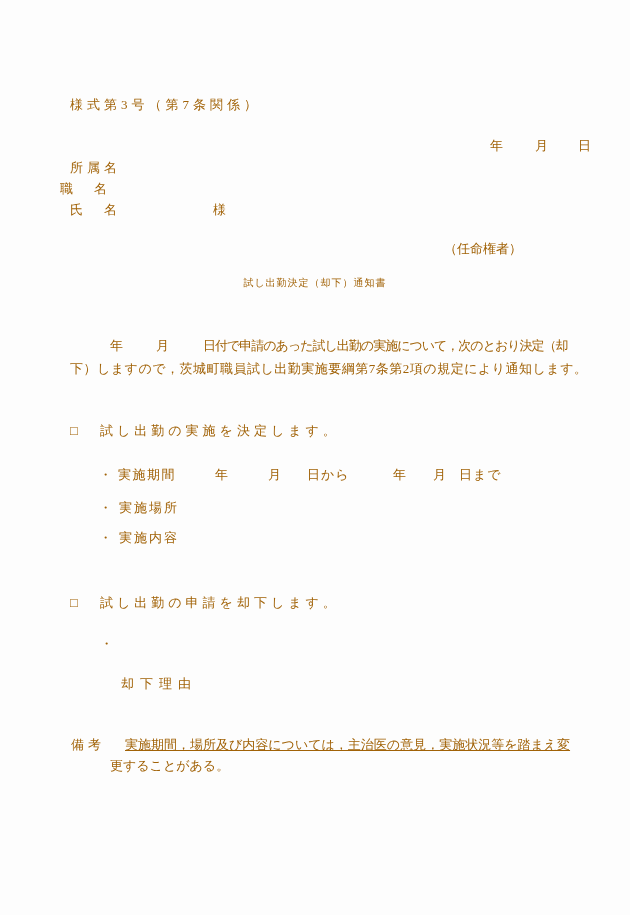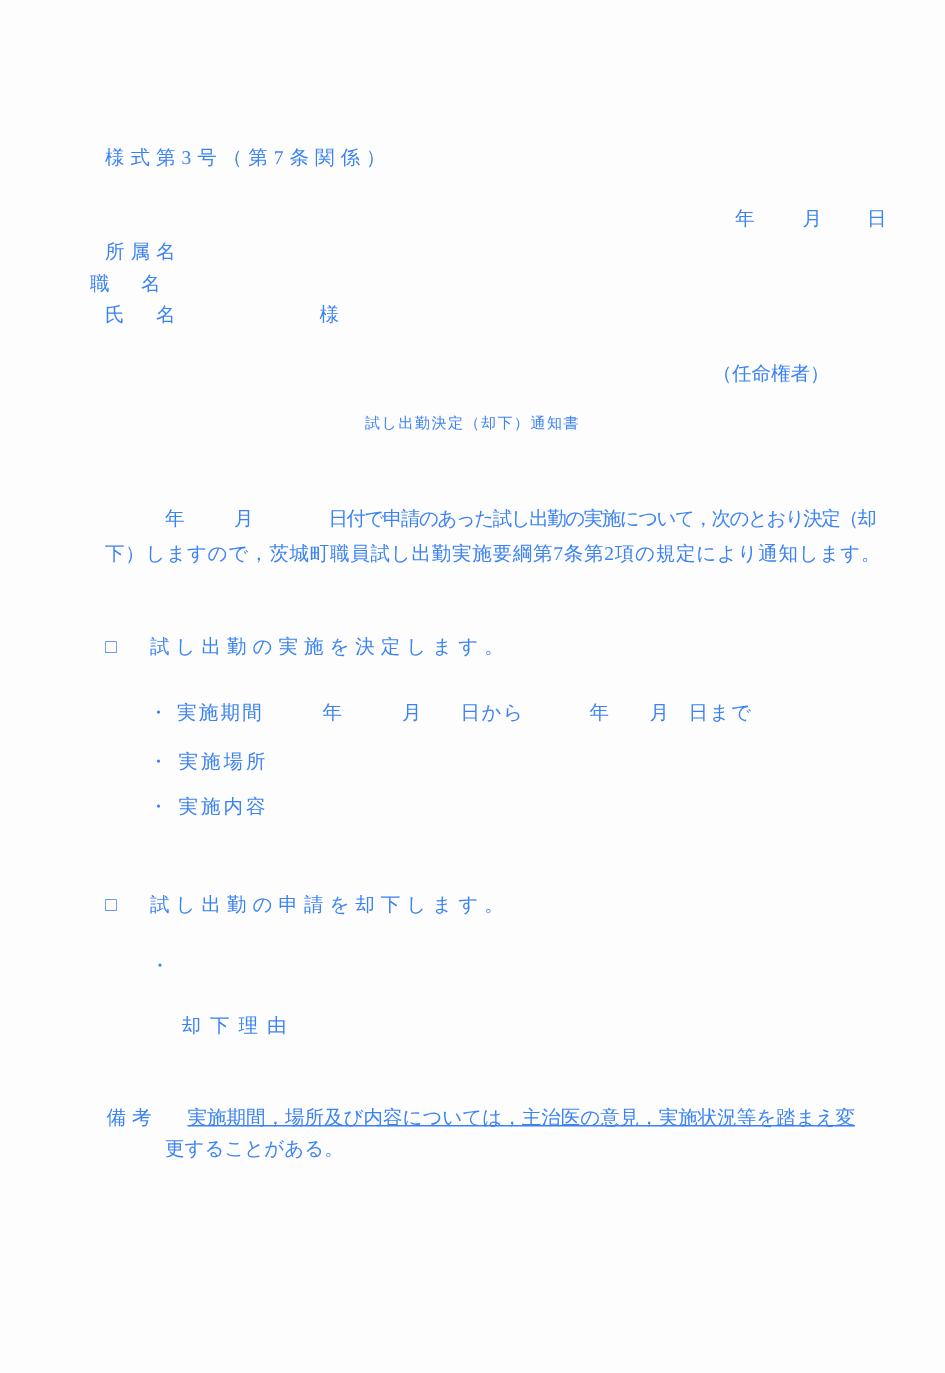--- a/index.html
+++ b/index.html
@@ -6,21 +6,21 @@
     margin: 0;
     padding: 0;
     background: #ffffff;
   }
   .page {
     position: relative;
     width: 630px;
     height: 915px;
     background: #fdfdfd;
     font-family: "Liberation Serif", "DejaVu Serif", serif;
-    color: #3b82f6;
+    color: #a16207;
     overflow: hidden;
   }
   .t {
     position: absolute;
     white-space: pre;
     font-size: 13px;
     line-height: 1;
   }
   .ls4  { letter-spacing: 4px; }
   .ls2  { letter-spacing: 2px; }
@@ -51,28 +51,28 @@
     <span class="t" style="left:490px; top:139px;">年</span>
     <span class="t" style="left:535px; top:139px;">月</span>
     <span class="t" style="left:578px; top:139px;">日</span>
   </div>
 
   <div class="t ls4" style="left:70px; top:161px;">所属名</div>
   <div class="t ls4" style="left:60px; top:182px;">職　名</div>
   <div class="t ls4" style="left:70px; top:203px;">氏　名</div>
   <div class="t" style="left:213px; top:203px;">様</div>
 
-  <div class="t" style="left:475px; top:242px;">（任命権者）</div>
+  <div class="t" style="left:444px; top:242px;">（任命権者）</div>
 
   <div class="t doc-title" style="top:278px;">試し出勤決定（却下）通知書</div>
 
   <div>
     <span class="t" style="left:110px; top:339px;">年</span>
     <span class="t" style="left:156px; top:339px;">月</span>
-    <span class="t lsn1" style="left:203px; top:339px;margin-left:16px;">日付で申請のあった試し出勤の実施について，次のとおり決定（却</span>
+    <span class="t lsn1" style="left:203px; top:339px;">日付で申請のあった試し出勤の実施について，次のとおり決定（却</span>
     <span class="t ls05" style="left:70px; top:362px;">下）しますので，茨城町職員試し出勤実施要綱第7条第2項の規定により通知します。</span>
   </div>
 
   <div>
     <span class="t checkbox" style="left:70px; top:424px;">□</span>
     <span class="t ls4" style="left:100px; top:424px;">試し出勤の実施を決定します。</span>
 
     <span class="t" style="left:99px; top:468px;">・</span>
     <span class="t ls15" style="left:118px; top:468px;">実施期間</span>
     <span class="t" style="left:215px; top:468px;">年</span>

